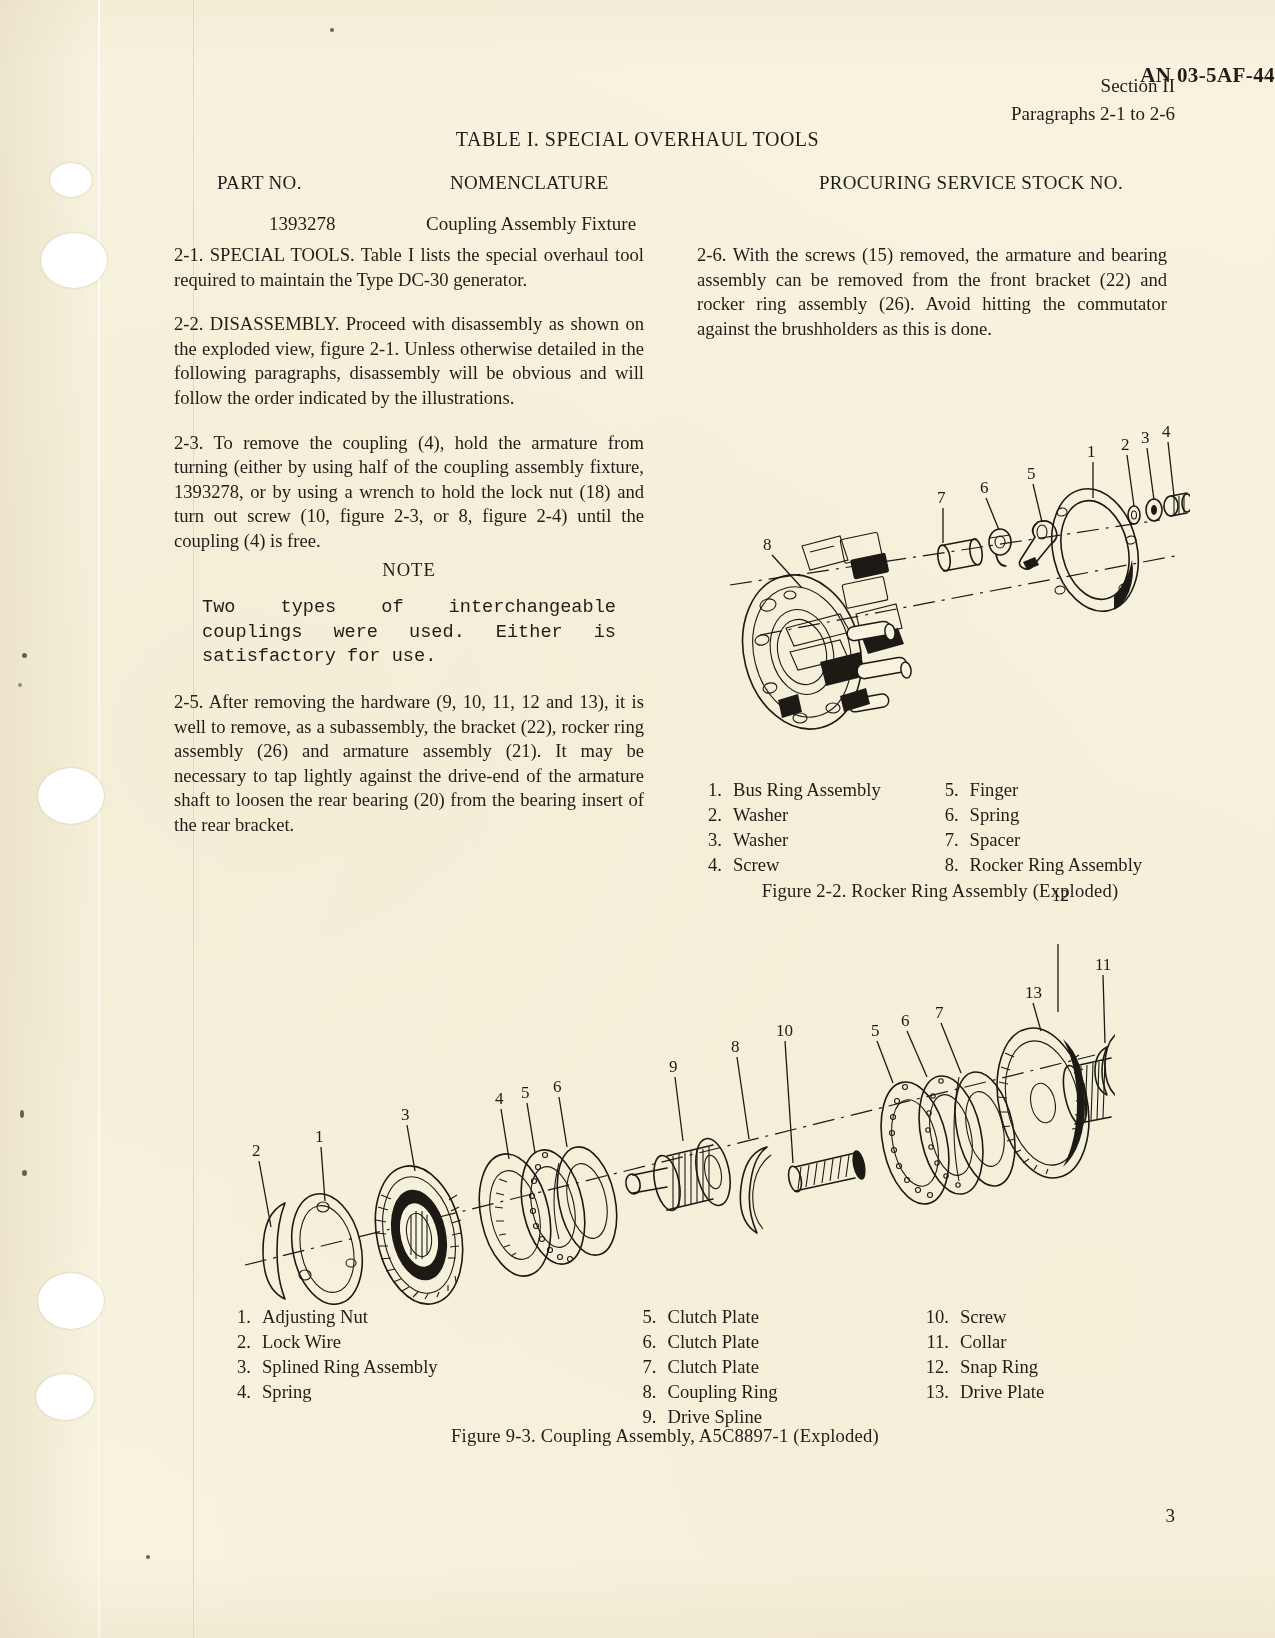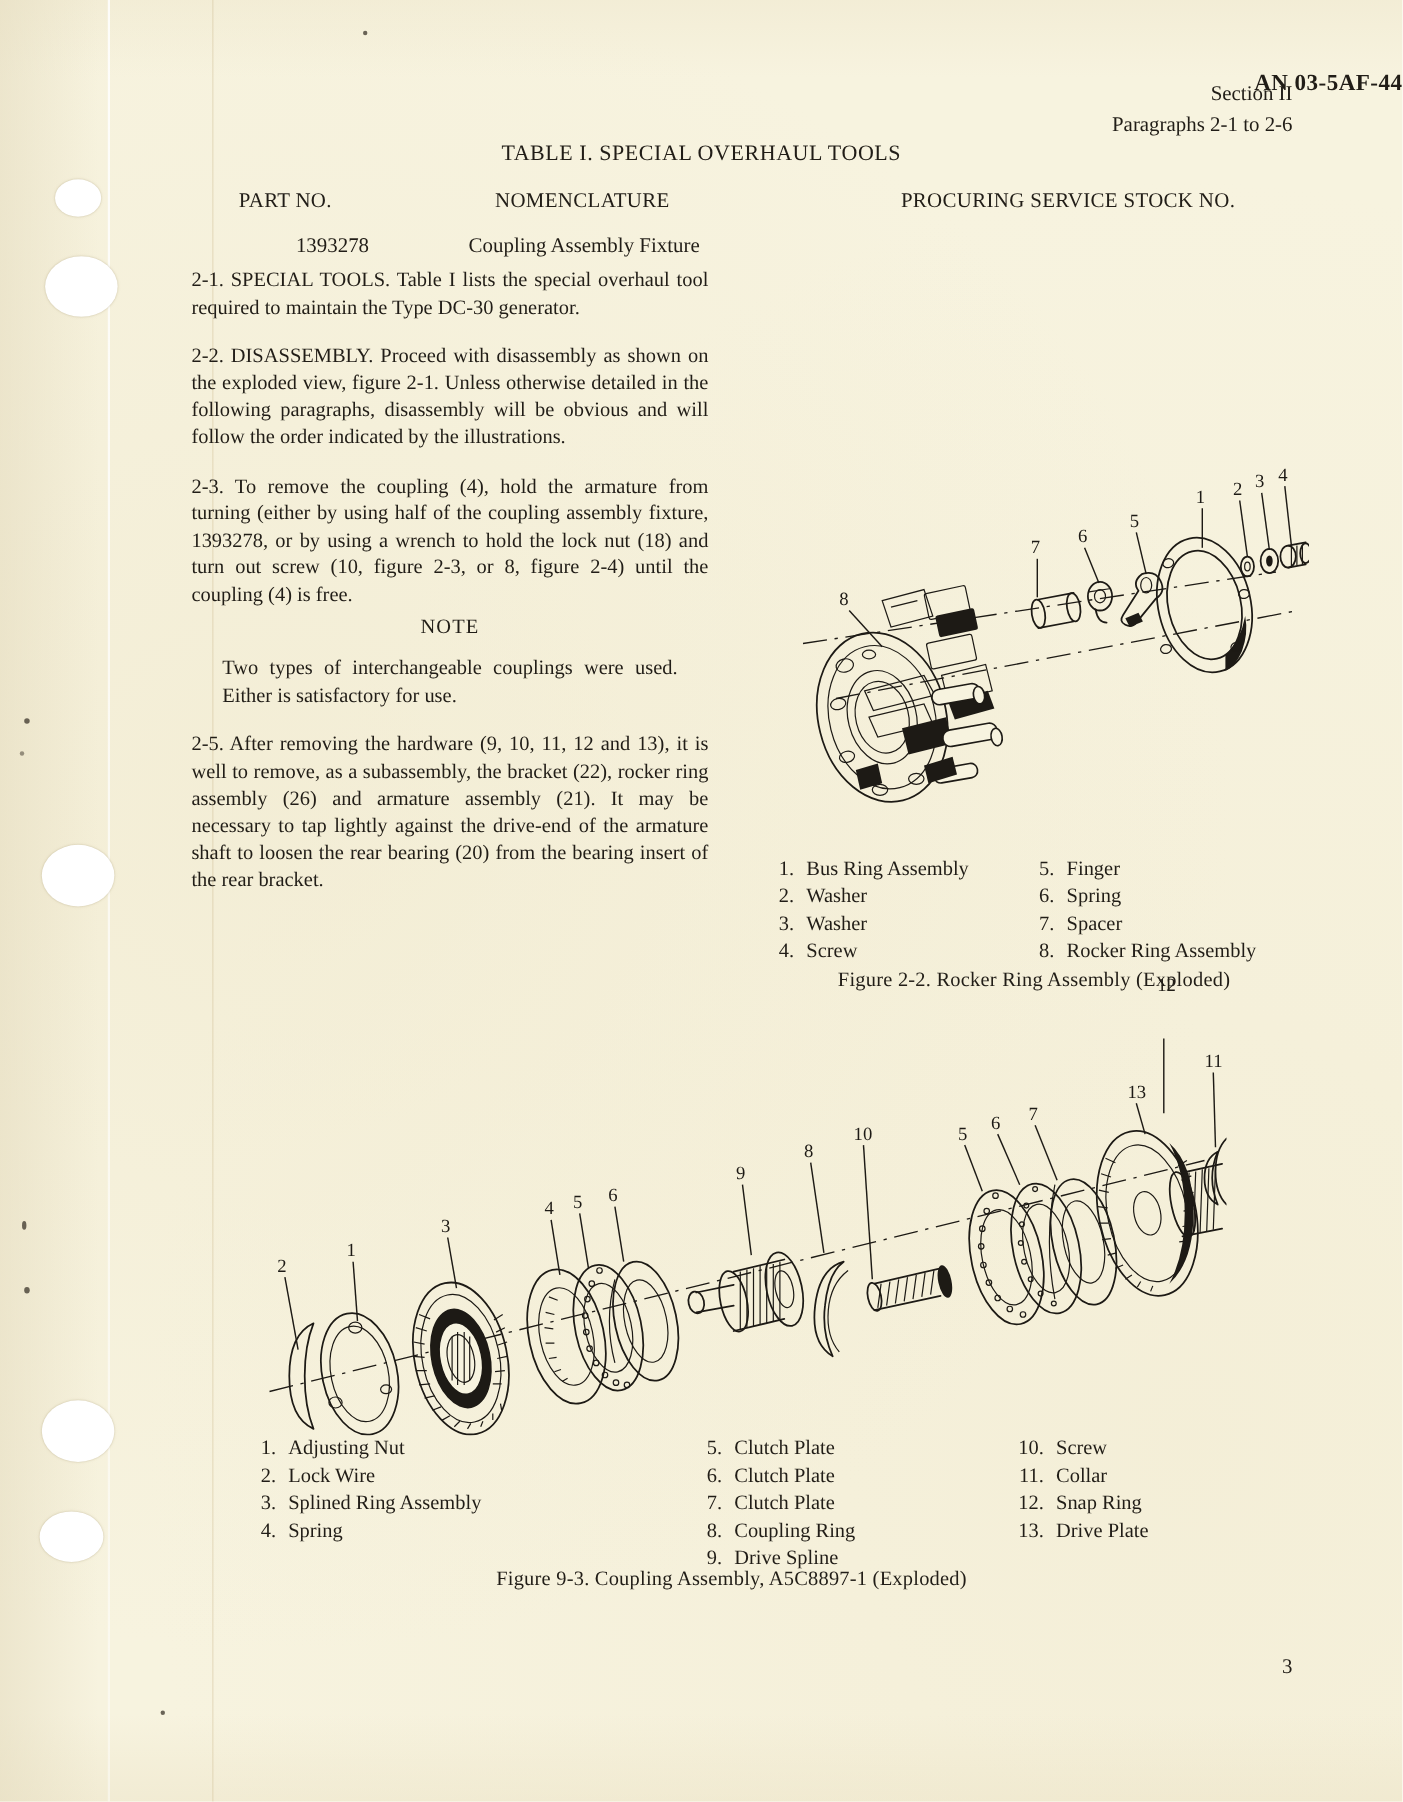--- a/index.html
+++ b/index.html
@@ -124,20 +124,21 @@
     text-align: center;
     font-size: 18.6px;
     letter-spacing: 1px;
     margin: 4px 0 14px 0;
   }
   .note-body {
     margin: 0 0 20px 0;
     padding: 0 28px 0 28px;
     text-align: justify;
     line-height: 24.6px;
+    font-family: Liberation Mono, monospace;
   }
 
   
   .fig {
     position: absolute;
   }
   .fig-2-2 { left: 690px; top: 400px; width: 500px; height: 355px; }
   .fig-2-3 { left: 215px; top: 935px; width: 900px; height: 370px; }
 
   .fig svg { display: block; width: 100%; height: 100%; }
@@ -236,20 +237,23 @@
 
   <div class="col left">
     <p>2-1.  SPECIAL TOOLS.  Table I lists the special overhaul tool required to maintain the Type DC-30 generator.</p>
     <p>2-2.  DISASSEMBLY.  Proceed with disassembly as shown on the exploded view, figure 2-1.  Unless otherwise detailed in the following paragraphs, disassembly will be obvious and will follow the order indicated by the illustrations.</p>
     <p class="tight">2-3.  To remove the coupling (4), hold the armature from turning (either by using half of the coupling assembly fixture, 1393278, or by using a wrench to hold the lock nut (18) and turn out screw (10, figure 2-3, or 8, figure 2-4) until the coupling (4) is free.</p>
     <div class="note-head">NOTE</div>
     <div class="note-body">Two types of interchangeable couplings were used.  Either is satisfactory for use.</div>
     <p>2-5.  After removing the hardware (9, 10, 11, 12 and 13), it is well to remove, as a subassembly, the bracket (22), rocker ring assembly (26) and armature assembly (21).  It may be necessary to tap lightly against the drive-end of the armature shaft to loosen the rear bearing (20) from the bearing insert of the rear bracket.</p>
   </div>
 
+  <div class="col right">
+    <p>2-6.  With the screws (15) removed, the armature and bearing assembly can be removed from the front bracket (22) and rocker ring assembly (26).  Avoid hitting the commutator against the brushholders as this is done.</p>
+  </div>
 
   <div class="fig fig-2-2">
     <svg viewBox="0 0 500 355" preserveAspectRatio="none">
 
       <path class="axis-dash" d="M40 185 L470 120"></path>
       <path class="axis-dash" d="M70 235 L490 155"></path>
 
       <g>
         <ellipse class="ink" cx="112" cy="252" rx="58" ry="78" transform="rotate(-14 112 252)"></ellipse>
         <ellipse class="ink-thin" cx="112" cy="252" rx="48" ry="66" transform="rotate(-14 112 252)"></ellipse>

